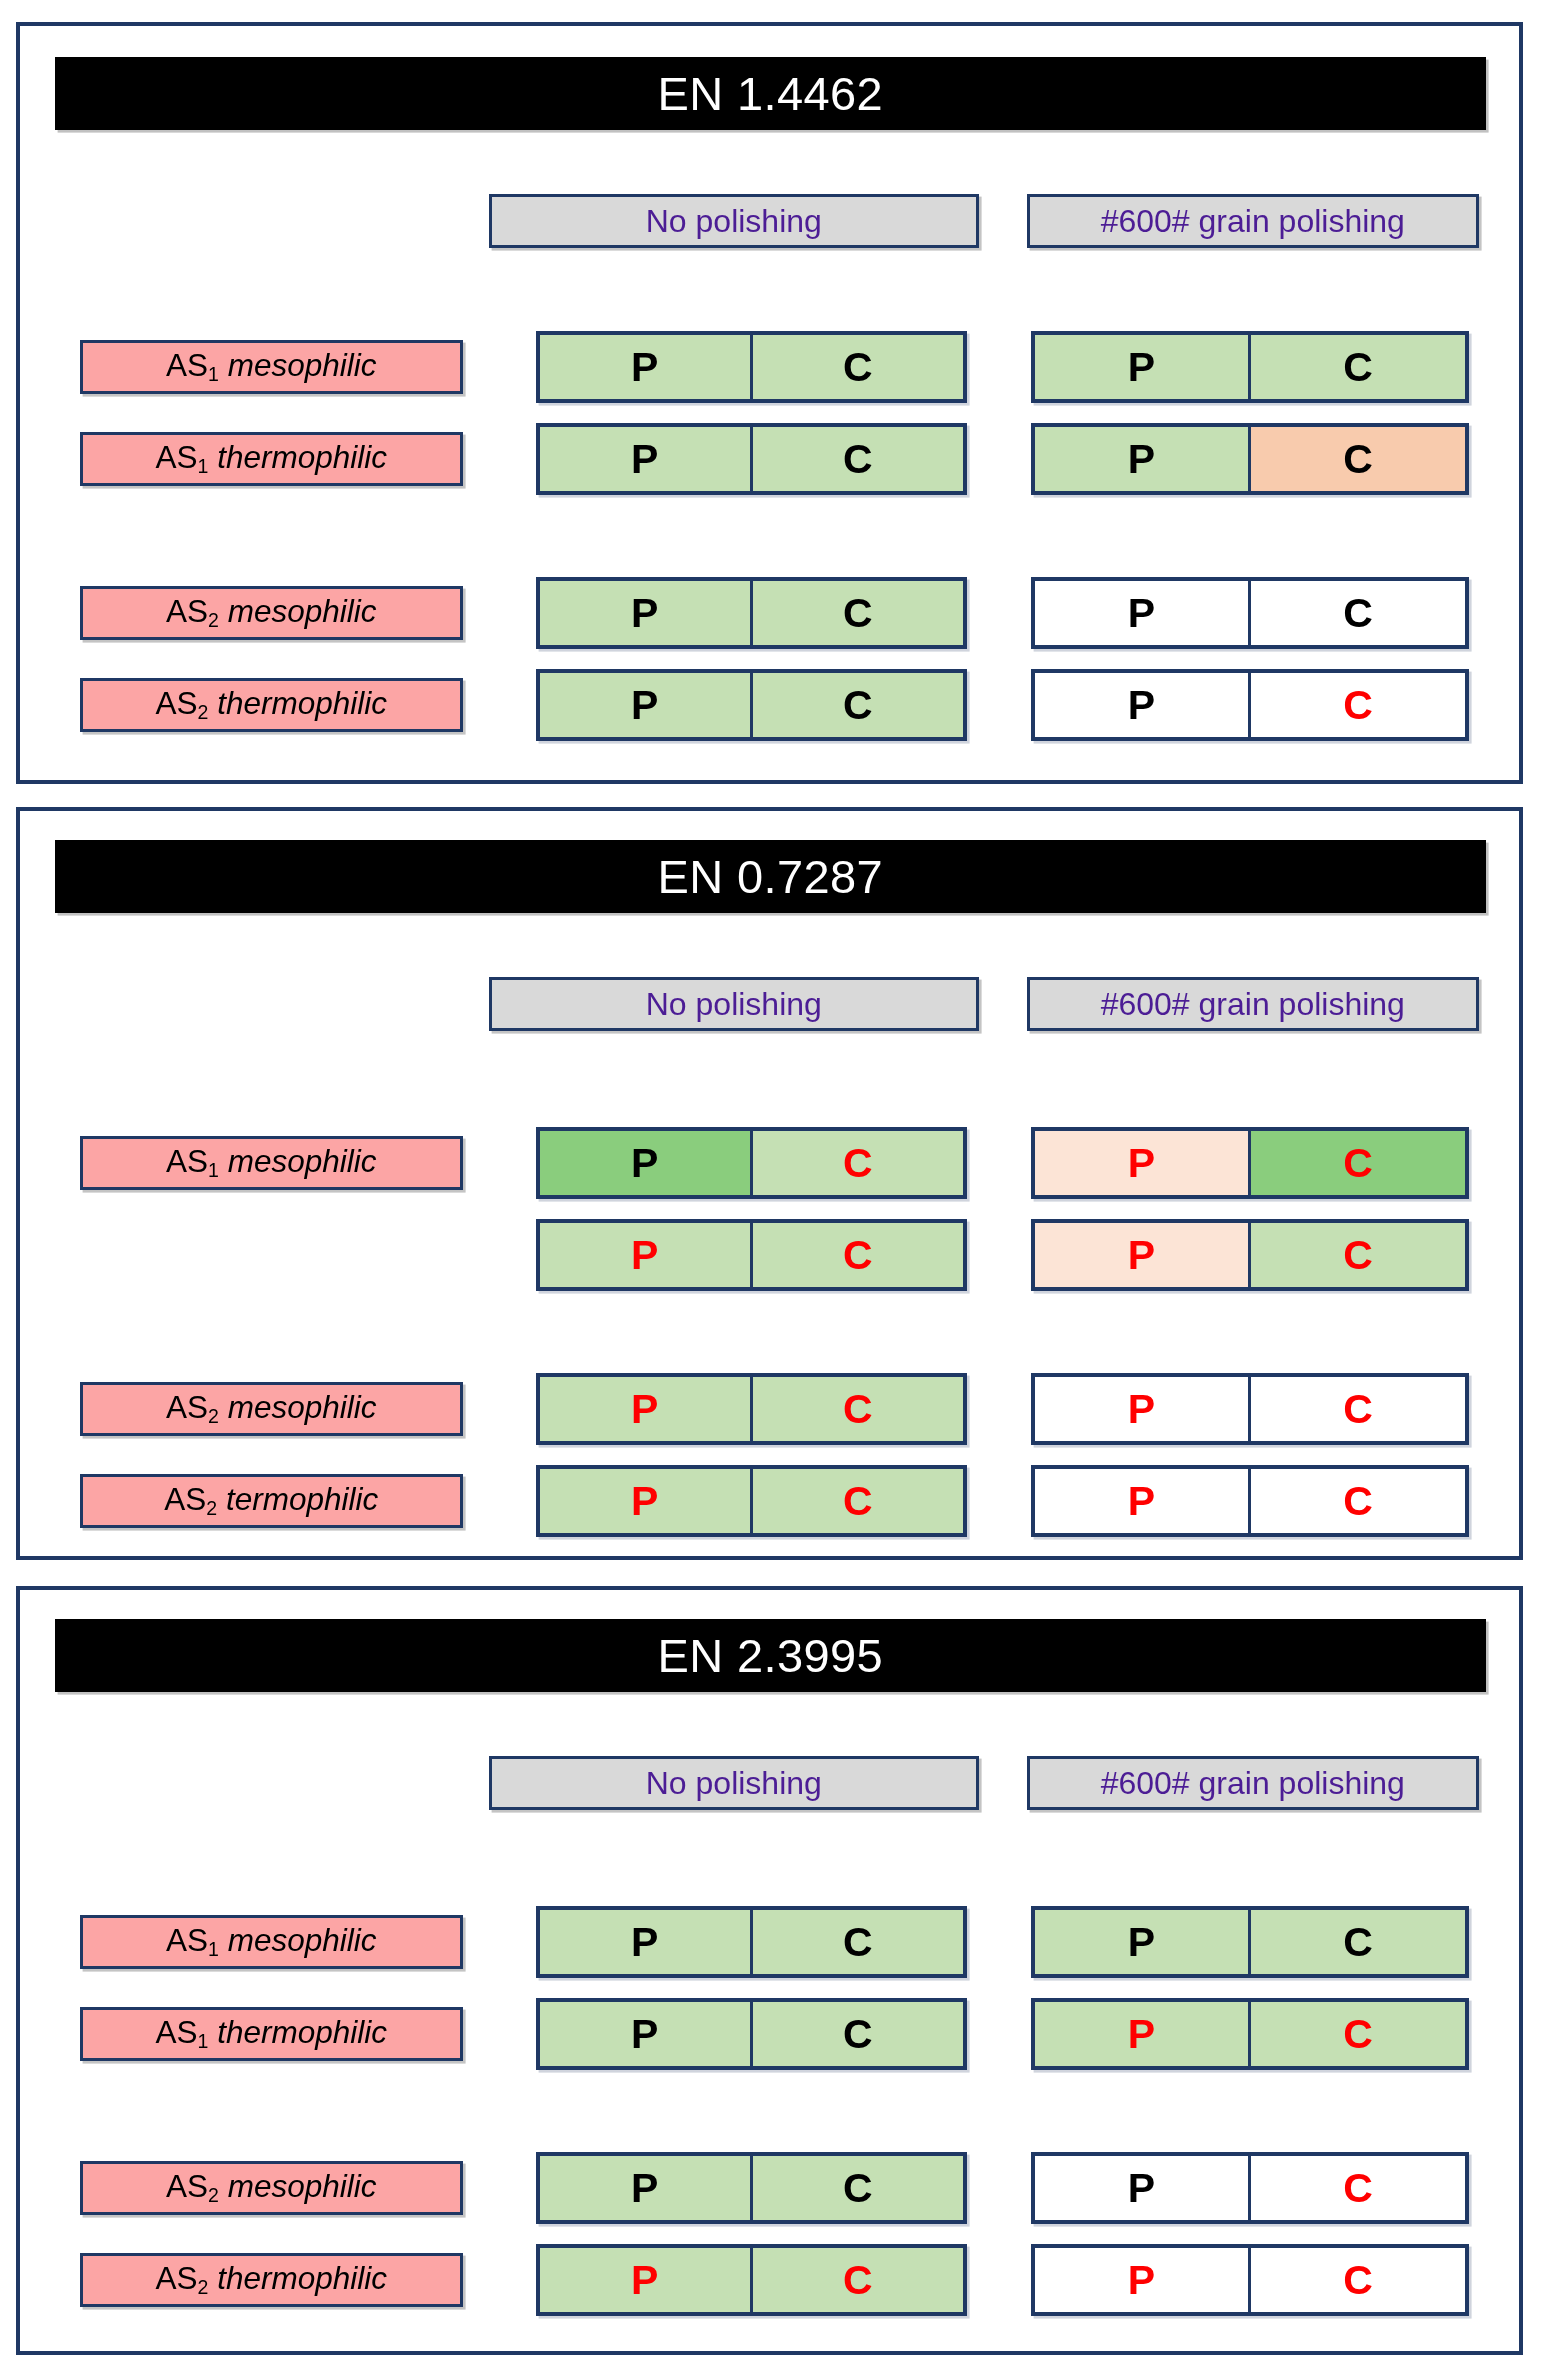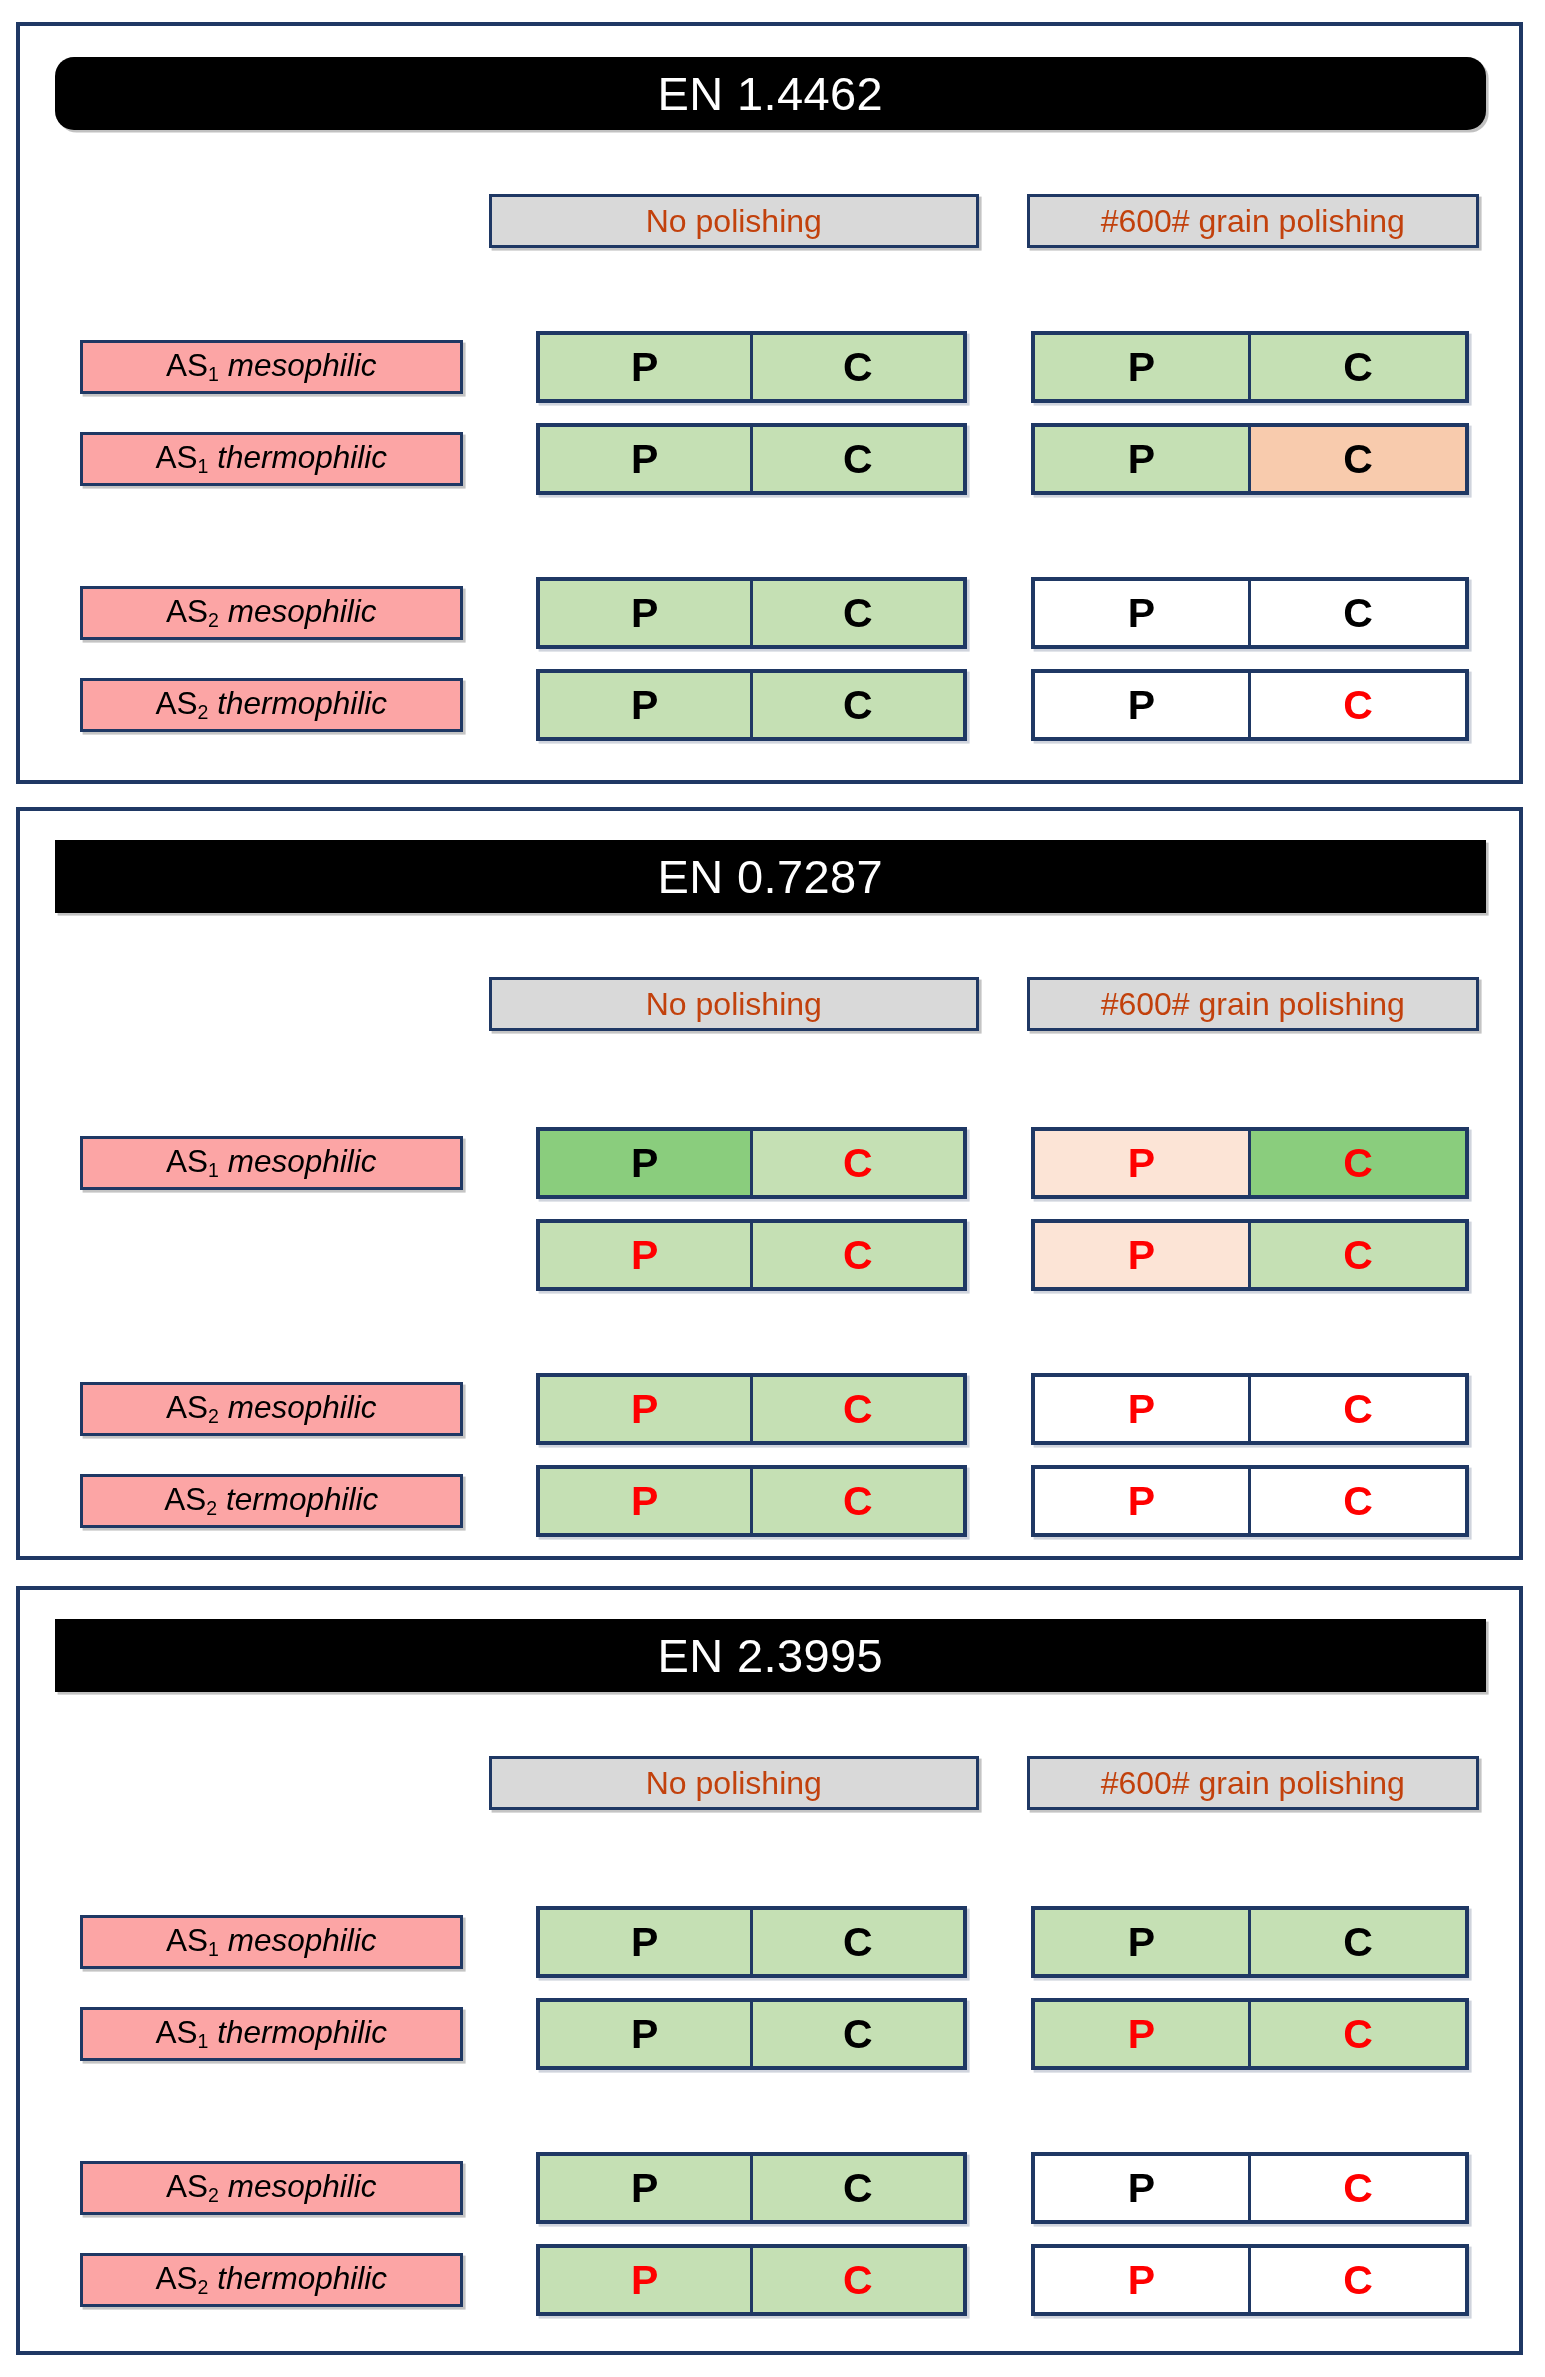--- a/index.html
+++ b/index.html
@@ -56,21 +56,21 @@
     background: #D9D9D9;
     border: 3.5px solid #1F3864;
     height: 54px;
     display: flex;
     align-items: center;
     justify-content: center;
     box-shadow: 2.6px 2.6px 0 0 rgba(190,190,190,0.9);
   }
   .col-head .lbl {
     font-size: 32px;
-    color: #c2410c;
+    color: #4c1d95;
     line-height: 1;
     white-space: nowrap;
   }
   .col-head.left  { left: 469px;  top: 168px; width: 490px; }
   .col-head.right { left: 1007px; top: 168px; width: 452px; }
 
   
   .row-label {
     position: absolute;
     box-sizing: border-box;
@@ -127,21 +127,21 @@
   .bg-white       { background: #FFFFFF; }
 
   .fg-black { color: #000000; }
   .fg-red   { color: #FF0000; }
 </style>
 </head>
 <body>
 
 <div id="diagram-root">
     <div class="panel" id="panel-0" style="top: 22px; height: 762px;">
-      <div class="title-bar" style="top: 31px; border-radius: 19px;">
+      <div class="title-bar" style="top: 31px;">
         <span class="title-text">EN 1.4462</span>
       </div>
       <div class="col-head left" style="top: 168px;">
         <span class="lbl">No polishing</span>
       </div>
       <div class="col-head right" style="top: 168px;">
         <span class="lbl">#600# grain polishing</span>
       </div>
       <div class="row-label" style="top: 314px;">
         <span class="lbl"><span class="up">AS</span><sub>1</sub><span> mesophilic</span></span>

